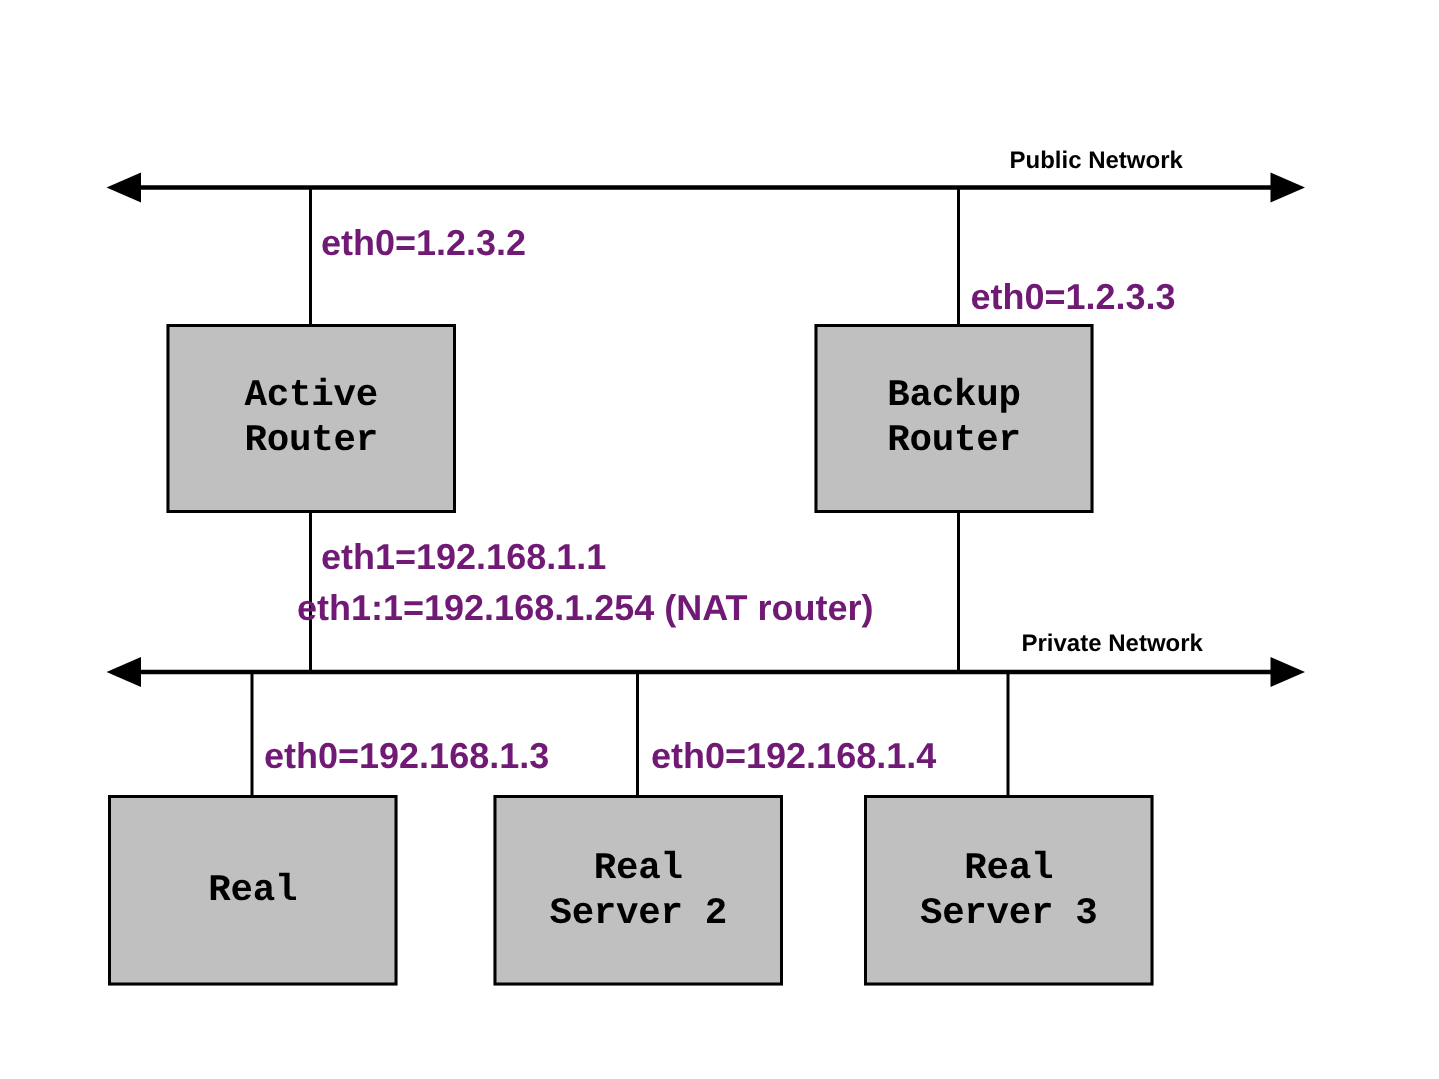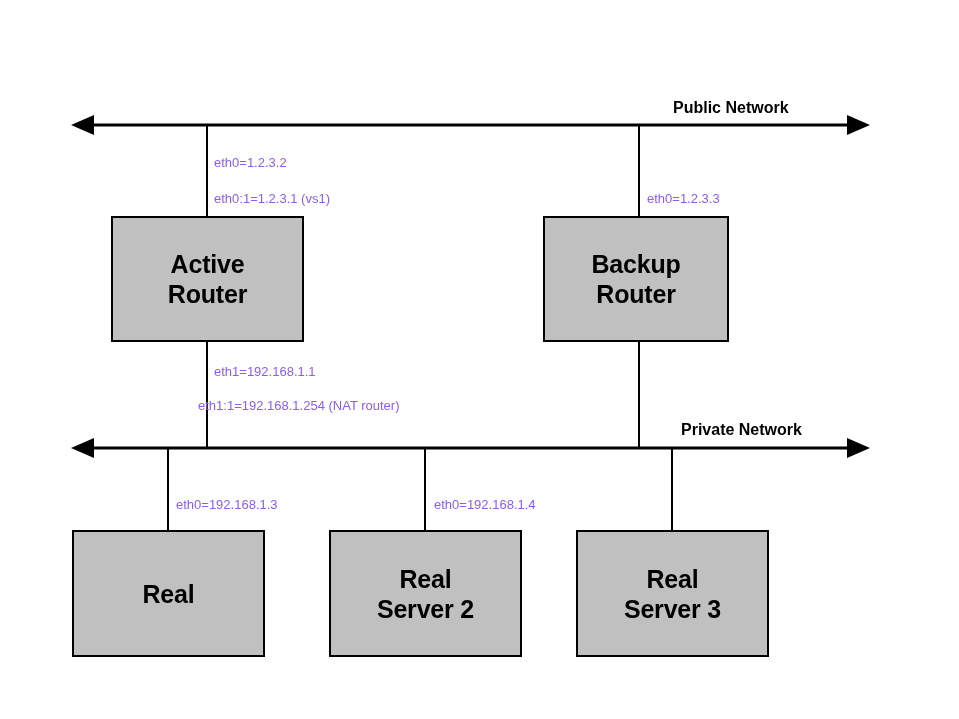--- a/index.html
+++ b/index.html
@@ -28,39 +28,39 @@
   }
   .node-box {
     position: absolute;
     background: #c0c0c0;
     border: 2px solid #000000;
     box-sizing: border-box;
     display: flex;
     flex-direction: column;
     align-items: center;
     justify-content: center;
-    font-family: Liberation Sans, sans-serif;
+    font-family: Liberation Mono, monospace;
     font-weight: bold;
     font-size: 25px;
     line-height: 30px;
     color: #000000;
     text-align: center;
     letter-spacing: -0.2px;
   }
   .node-line {
     display: block;
     white-space: nowrap;
   }
   .iface-label {
     position: absolute;
     font-family: "Liberation Sans", sans-serif;
-    font-weight: normal;
-    font-size: 13px;
+    font-weight: bold;
+    font-size: 24px;
     line-height: 19px;
-    color: #8b5cf6;
+    color: #701a75;
     white-space: nowrap;
   }
   .net-label {
     position: absolute;
     font-family: "Liberation Sans", sans-serif;
     font-weight: bold;
     font-size: 16px;
     line-height: 19px;
     color: #000000;
     white-space: nowrap;
@@ -94,21 +94,20 @@
     <line x1="168" y1="448" x2="168" y2="531" stroke="#000000" stroke-width="2"></line>
     <line x1="425" y1="448" x2="425" y2="531" stroke="#000000" stroke-width="2"></line>
     <line x1="672" y1="448" x2="672" y2="531" stroke="#000000" stroke-width="2"></line>
   </svg>
 
   <div class="net-label" style="left:673px; top:98px;">Public Network</div>
 
   <div class="net-label" style="left:681px; top:420px;">Private Network</div>
 
   <div class="iface-label" style="left:214px; top:153px;">eth0=1.2.3.2</div>
-  <div class="iface-label" style="left:214px; top:189px;">eth0:1=1.2.3.1 (vs1)</div>
 
   <div class="iface-label" style="left:647px; top:189px;">eth0=1.2.3.3</div>
 
   <div class="node-box" style="left:111px; top:216px; width:193px; height:126px;">
     <span class="node-line">Active</span>
     <span class="node-line">Router</span>
   </div>
 
   <div class="node-box" style="left:543px; top:216px; width:186px; height:126px;">
     <span class="node-line">Backup</span>

